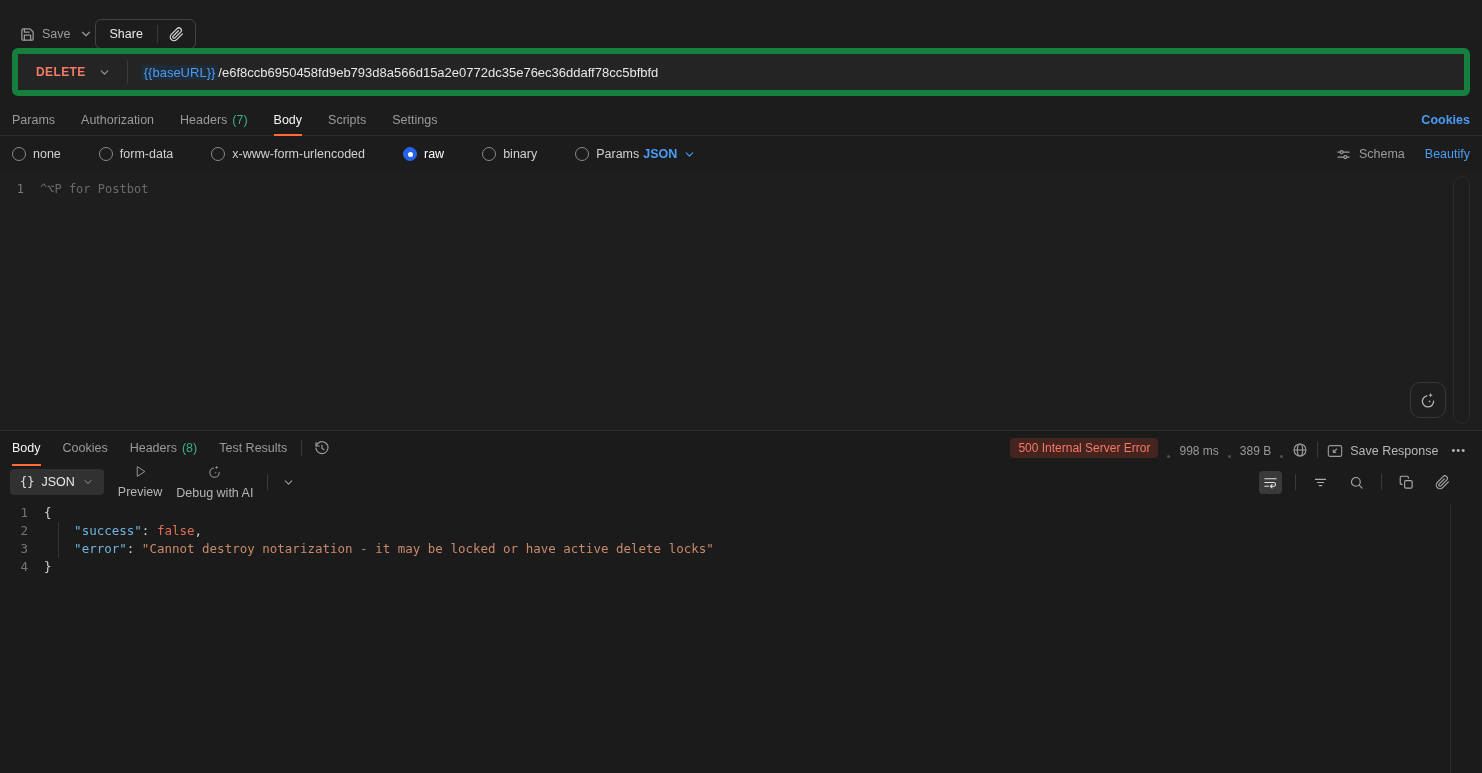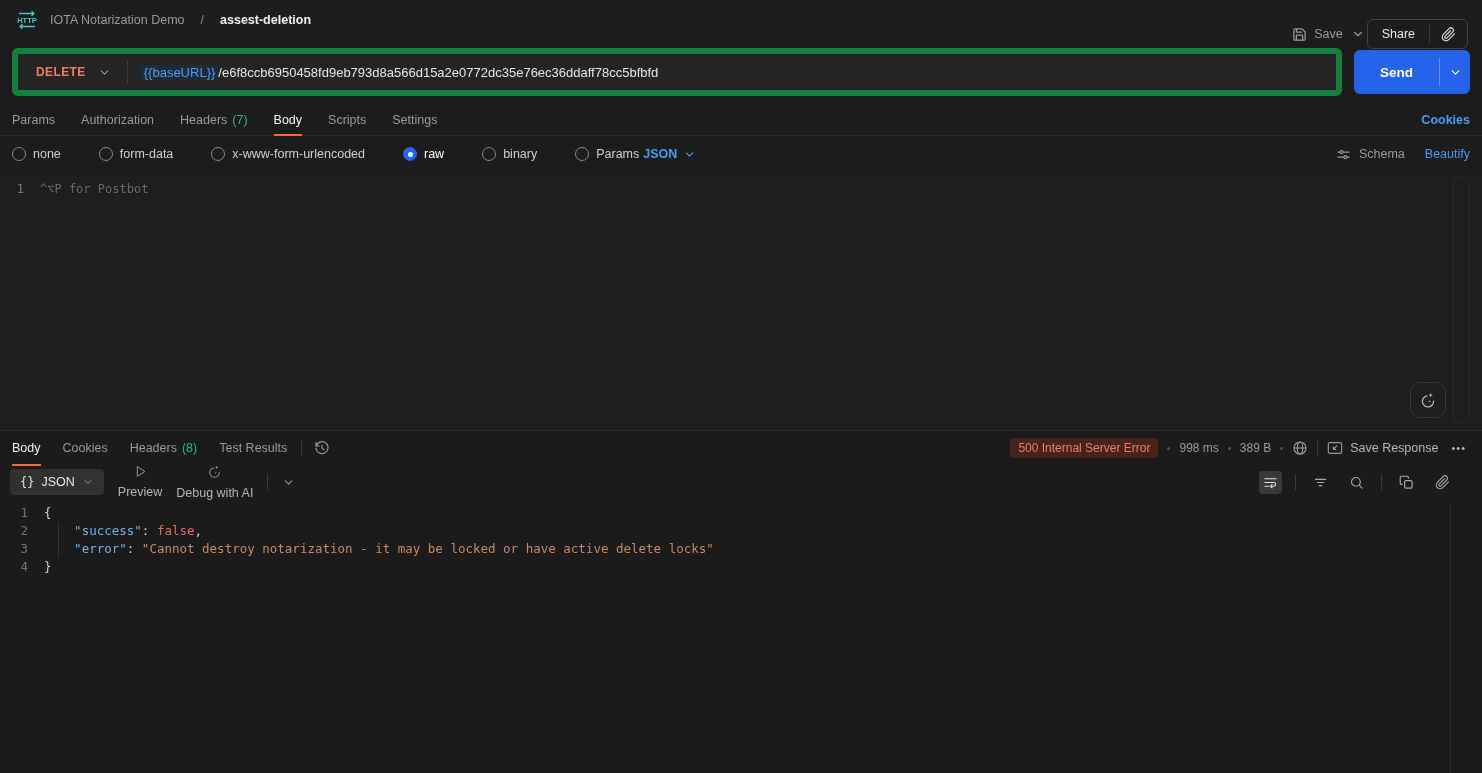--- a/index.html
+++ b/index.html
@@ -69,21 +69,21 @@
   .ed-gutter{ width:40px; flex:0 0 40px; text-align:right; padding-right:16px; color:#7a7a7a; }
   .ed-placeholder{ color:#6a6a6a; white-space:pre; }
   .ed-scroll{ position:absolute; top:4px; bottom:6px; right:12px; width:17px; border:1px solid #2a2a2a; border-radius:9px; }
   .postbot-fab{ position:absolute; right:36px; bottom:12px; width:36px; height:36px; border:1px solid #363636; border-radius:10px; display:flex; align-items:center; justify-content:center; color:#b9b9b9; cursor:pointer; }
 
   
   .response{ flex:0 0 343px; height:343px; border-top:1px solid #2c2c2c; background:#1b1b1b; display:flex; flex-direction:column; position:relative; }
   .resp-tabs-row{ height:34px; flex:0 0 34px; display:flex; align-items:center; padding:0 12px; }
   .resp-tabs-row .tabs{ gap:22px; }
   .hist-wrap{ display:flex; align-items:center; gap:12px; margin-left:14px; }
-  .resp-meta{ margin-left:auto; display:flex; align-items:center; gap:9px; }
+  .resp-meta{ margin-left:auto; display:flex; align-items:flex-end; gap:9px; }
   .status-badge{ background:var(--status-bg,#45231e); color:var(--method-delete,#f47b67); font-size:12px; padding:3px 8px; border-radius:4px; white-space:nowrap; cursor:pointer; }
   .dot{ width:3px; height:3px; border-radius:50%; background:#525252; }
   .meta-txt{ color:#9a9a9a; font-size:12px; }
   .save-resp{ display:flex; align-items:center; gap:7px; color:#b8b8b8; cursor:pointer; }
   .more-btn{ color:#b8b8b8; letter-spacing:1px; font-size:11px; cursor:pointer; padding:2px 4px; }
 
   .resp-toolbar{ height:34px; flex:0 0 34px; display:flex; align-items:center; padding:0 10px; gap:14px; }
   .fmt-pill{ display:flex; align-items:center; gap:7px; background:#313131; border-radius:4px; height:26px; padding:0 10px; cursor:pointer; }
   .braces{ font-family:"DejaVu Sans Mono", monospace; color:#e0e0e0; font-size:12px; }
   .fmt-label{ color:#e8e8e8; }
@@ -102,34 +102,20 @@
   .tok-bool{ color:var(--json-bool,#dd6f56); }
   .tok-punct{ color:#d4d4d4; }
   .resp-vline{ position:absolute; top:73px; bottom:0; right:31px; width:1px; background:#2c2c2c; }
 </style>
 </head>
 <body>
 
 <div class="app">
 
   <div class="hdr">
-    <div class="hdr-left">
-      <span class="http-logo icon">
-        <svg width="26" height="20" viewBox="0 0 26 20">
-          <g stroke="#4fc3d0" stroke-width="1.3" fill="none">
-            <path d="M5 3.5 H20 M17.5 1.2 L20 3.5 L17.5 5.8"></path>
-            <path d="M21 16.5 H6 M8.5 14.2 L6 16.5 L8.5 18.8"></path>
-          </g>
-          <text x="13" y="12.5" text-anchor="middle" font-size="7.5" font-weight="bold" fill="#4fc3d0" font-family="Liberation Sans, sans-serif">HTTP</text>
-        </svg>
-      </span>
-      <span class="crumb">IOTA Notarization Demo</span>
-      <span class="crumb-sep">/</span>
-      <span class="req-name">assest-deletion</span>
-    </div>
     <div class="hdr-right">
       <div class="save-btn">
         <span class="icon">
           <svg width="15" height="15" viewBox="0 0 24 24" fill="none" stroke="currentColor" stroke-width="2" stroke-linecap="round" stroke-linejoin="round">
               <path d="M19 21H5a2 2 0 0 1-2-2V5a2 2 0 0 1 2-2h11l5 5v11a2 2 0 0 1-2 2z"></path>
               <polyline points="17 21 17 13 7 13 7 21"></polyline>
               <polyline points="7 3 7 8 15 8"></polyline>
             </svg>
         </span>
         <span>Save</span>
@@ -159,29 +145,20 @@
           <svg width="13" height="13" viewBox="0 0 24 24" fill="none" stroke="currentColor" stroke-width="2" stroke-linecap="round" stroke-linejoin="round">
               <polyline points="6 9 12 15 18 9"></polyline>
             </svg>
         </span>
       </div>
       <span class="vdiv"></span>
       <div class="url-text">
         <span class="baseurl-pill">{{baseURL}}</span><span>/e6f8ccb6950458fd9eb793d8a566d15a2e0772dc35e76ec36ddaff78cc5bfbfd</span>
       </div>
     </div>
-    <div class="send-group">
-      <span class="send-main">Send</span>
-      <span class="vdiv"></span>
-      <span class="send-caret">
-        <svg width="13" height="13" viewBox="0 0 24 24" fill="none" stroke="currentColor" stroke-width="2.2" stroke-linecap="round" stroke-linejoin="round">
-            <polyline points="6 9 12 15 18 9"></polyline>
-          </svg>
-      </span>
-    </div>
   </div>
 
   <div class="tabs-row">
     <div class="tabs" id="req-tabs">
         <div class="tab">
           <span class="tab-label">Params</span>
         </div>
         <div class="tab">
           <span class="tab-label">Authorization</span>
         </div>

